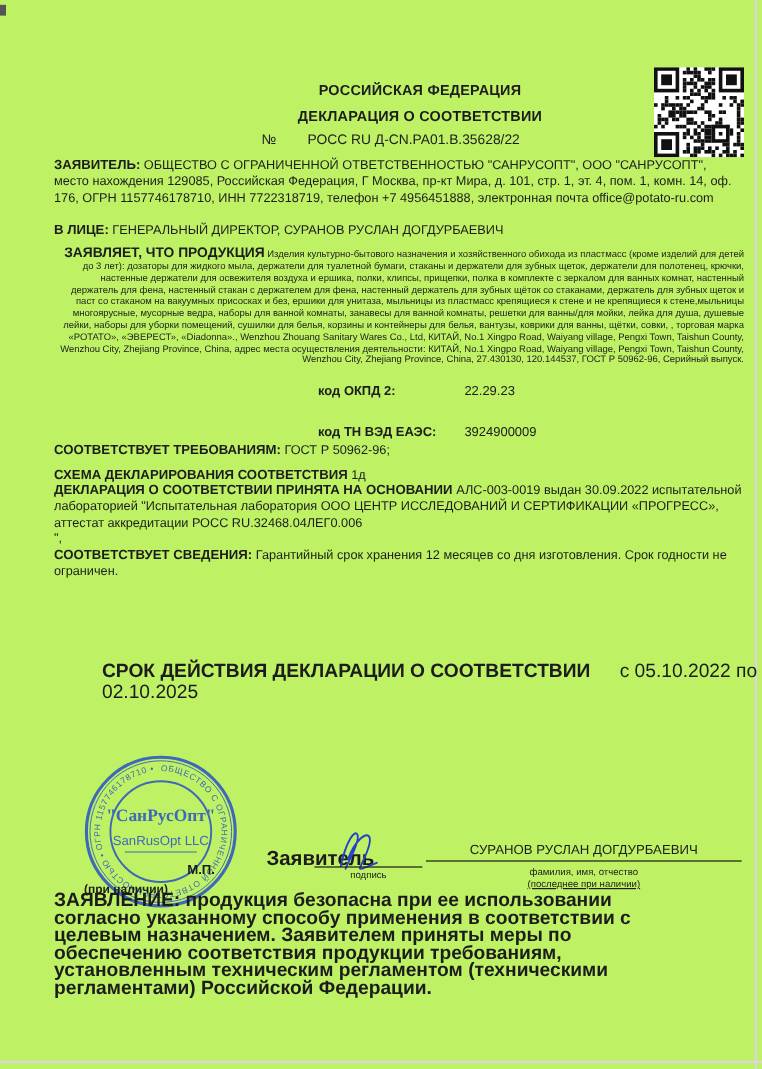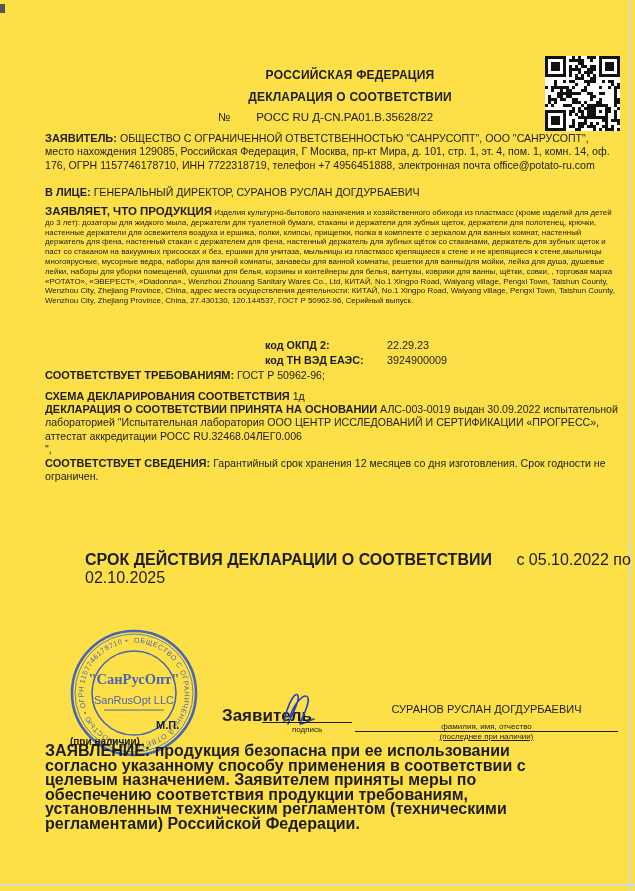--- a/index.html
+++ b/index.html
@@ -1,35 +1,35 @@
 <!DOCTYPE html>
 <html><head>
 <meta charset="utf-8">
 <style>
   html,body{margin:0;padding:0;background:#e9e9e9;}
   .page{
     position:relative;
     width:635px;height:891px;
-    background:#fde047;
+    background:#bef264;
     font-family:"Liberation Sans","DejaVu Sans",sans-serif;
     color:#1c1c1c;
     overflow:hidden;
   }
   .edge-right{position:absolute;right:4px;top:0;width:2px;height:100%;background:#d7d7d7;}
   .edge-bottom{position:absolute;left:0;bottom:5px;width:100%;height:2px;background:#d7d7d7;}
   .scan-mark{position:absolute;left:0;top:4px;width:5px;height:9px;background:#555;}
   .abs{position:absolute;}
   .center{text-align:center;}
   b,.b{font-weight:bold;}
   .hdr{font-size:12px;font-weight:bold;letter-spacing:.2px;}
   .numline{font-size:11.5px;}
   .numline .no{margin-right:26px;}
   .para{font-size:10.6px;line-height:13.4px;text-align:left;}
   .para b{font-size:11px;}
-  .product{font-size:7.9px;line-height:9.8px;}
+  .product{font-size:7.9px;line-height:9.8px;text-align:right;}
   .product b{font-size:11.5px;line-height:11px;}
   .coderow{font-size:10.8px;}
   .coderow .lbl{position:absolute;left:265px;font-weight:bold;}
   .coderow .val{position:absolute;left:387px;}
   .small-tail{font-size:10.6px;}
   .validity{font-size:16px;}
   .statement{font-size:16px;line-height:14.6px;font-weight:bold;}
   .sig-label{font-size:17px;font-weight:bold;}
   .mp{font-size:11px;font-weight:bold;margin-left:48px;}
   .mp-note{font-size:10px;font-weight:bold;}
@@ -271,21 +271,21 @@
   <div class="abs para" style="left:45px;top:186px;width:574px;">
     <b>В ЛИЦЕ:</b>
     <span>ГЕНЕРАЛЬНЫЙ ДИРЕКТОР, СУРАНОВ РУСЛАН ДОГДУРБАЕВИЧ</span>
   </div>
 
   <div class="abs product" style="left:45px;top:206px;width:575px;">
     <b>ЗАЯВЛЯЕТ, ЧТО ПРОДУКЦИЯ</b>
     <span>Изделия культурно-бытового назначения и хозяйственного обихода из пластмасс (кроме изделий для детей до 3 лет): дозаторы для жидкого мыла, держатели для туалетной бумаги, стаканы и держатели для зубных щеток, держатели для полотенец, крючки, настенные держатели для освежителя воздуха и ершика, полки, клипсы, прищепки, полка в комплекте с зеркалом для ванных комнат, настенный держатель для фена, настенный стакан с держателем для фена, настенный держатель для зубных щёток со стаканами, держатель для зубных щеток и паст со стаканом на вакуумных присосках и без, ершики для унитаза, мыльницы  из пластмасс крепящиеся к стене и не крепящиеся к стене,мыльницы многоярусные, мусорные ведра, наборы для ванной комнаты, занавесы для ванной комнаты, решетки для ванны/для мойки, лейка для душа, душевые лейки, наборы для уборки помещений, сушилки для белья, корзины и контейнеры для белья, вантузы, коврики для ванны, щётки, совки, , торговая марка «POTATO», «ЭВЕРЕСТ», «Diadonna»., Wenzhou Zhouang Sanitary Wares Co., Ltd, КИТАЙ, No.1 Xingpo Road, Waiyang village, Pengxi Town, Taishun County, Wenzhou City, Zhejiang Province, China, адрес места осуществления деятельности: КИТАЙ, No.1 Xingpo Road, Waiyang village, Pengxi Town, Taishun County, Wenzhou City, Zhejiang Province, China, 27.430130, 120.144537, ГОСТ Р 50962-96, Серийный выпуск.</span>
   </div>
 
-  <div class="abs coderow" style="left:0;top:339px;width:541px;height:14px;">
+  <div class="abs coderow" style="left:0;top:320px;width:541px;height:14px;">
     <span class="lbl">код ОКПД 2:</span>
     <span class="val">22.29.23</span>
   </div>
   <div class="abs coderow" style="left:0;top:354px;width:635px;height:14px;">
     <span class="lbl">код ТН ВЭД ЕАЭС:</span>
     <span class="val">3924900009</span>
   </div>
 
   <div class="abs para" style="left:45px;top:369px;width:574px;">
     <b>СООТВЕТСТВУЕТ ТРЕБОВАНИЯМ:</b>
@@ -336,21 +336,21 @@
   <div class="abs mp-note" style="left:70px;top:736px;">(при наличии)</div>
 
   <div class="abs sig-label" style="left:222px;top:706px;">Заявитель</div>
 
   <svg class="abs" style="left:276px;top:688px;" width="52" height="40" viewBox="0 0 52 40">
     <path d="M8,34 C12,14 20,2 22,8 C24,14 14,30 12,36 M14,28 C20,12 30,4 32,10 C34,16 26,30 24,35 C23,38 30,34 38,31" stroke="#2643c8" stroke-width="1.6" fill="none" stroke-linecap="round"></path>
   </svg>
   <div class="abs sig-line" style="left:262px;top:722px;width:90px;"></div>
   <div class="abs caption" style="left:262px;top:725px;width:90px;">подпись</div>
 
-  <div class="abs name-block" style="left:355px;top:703px;width:263px;border-bottom:1.4px solid #1c1c1c;padding-bottom:16px;">СУРАНОВ РУСЛАН ДОГДУРБАЕВИЧ</div>
+  <div class="abs name-block" style="left:355px;top:703px;width:263px;border-bottom:1.4px solid #1c1c1c;padding-bottom:2px;">СУРАНОВ РУСЛАН ДОГДУРБАЕВИЧ</div>
   <div class="abs caption" style="left:355px;top:722px;width:263px;">фамилия, имя, отчество</div>
   <div class="abs caption" style="left:355px;top:732px;width:263px;text-decoration:underline;">(последнее при наличии)</div>
 
   <div class="abs statement" style="left:45px;top:744px;width:524px;">
     <span>ЗАЯВЛЕНИЕ:</span>
     <span>продукция безопасна при ее использовании согласно указанному способу применения в соответствии с целевым назначением. Заявителем приняты меры по обеспечению соответствия продукции требованиям, установленным техническим регламентом (техническими регламентами) Российской Федерации.</span>
   </div>
 
 </div>
 

